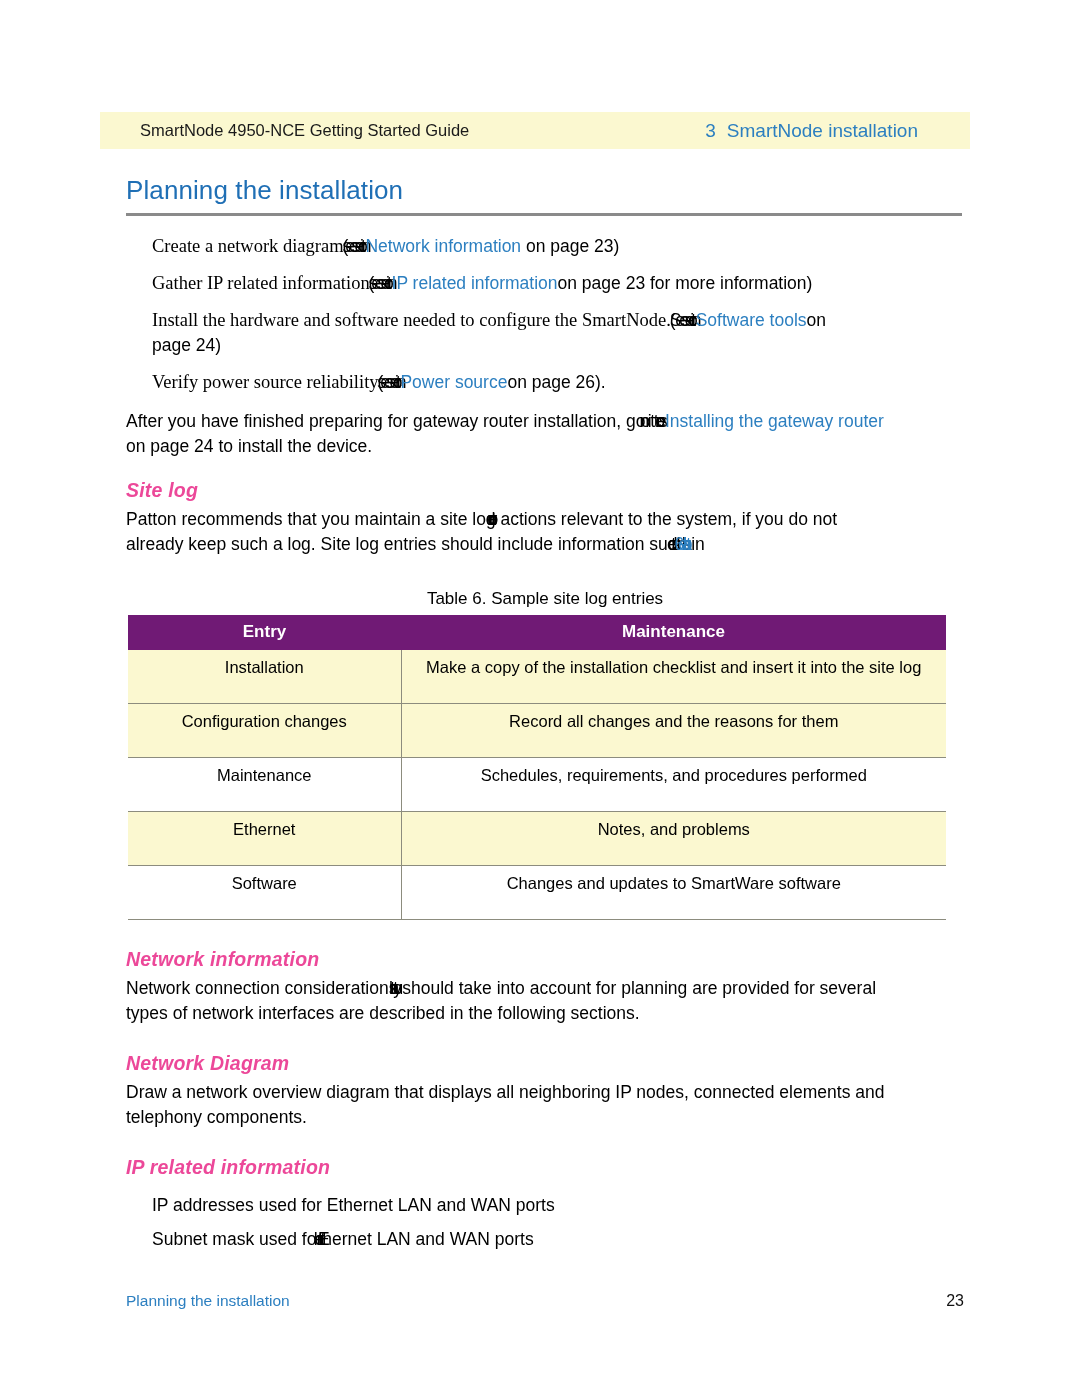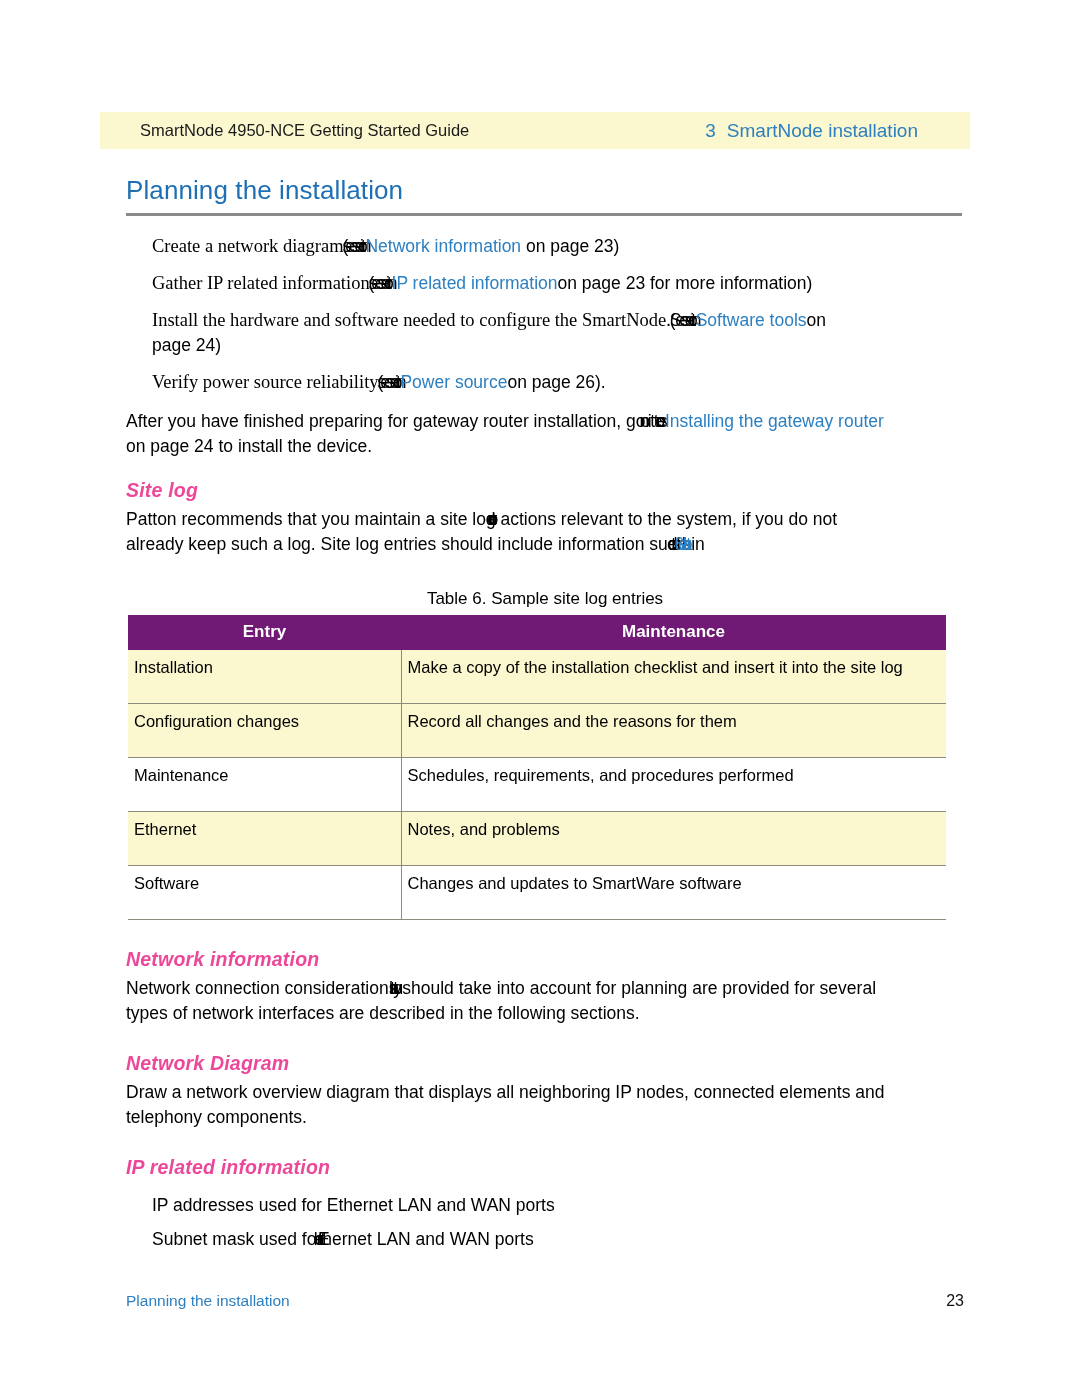--- a/index.html
+++ b/index.html
@@ -125,20 +125,21 @@
     background: #701a75;
     color: #ffffff;
     font-weight: bold;
     font-size: 17px;
     text-align: center;
     padding: 7px 4px 8px 4px;
     border: none;
   }
   table.sitelog td {
     font-size: 16.5px;
+    text-align: center;
     vertical-align: top;
     padding: 8px 6px 26px 6px;
     border-top: 1.5px solid #8c8c7e;
     border-right: 1.5px solid #8c8c7e;
   }
   table.sitelog td.lastcol { border-right: none; }
   table.sitelog tr.alt td { background: #fbf8d0; }
   table.sitelog tr.plain td { background: #ffffff; }
   table.sitelog tr.firstrow td { border-top: none; }
   table.sitelog tbody tr:last-child td { border-bottom: 1.5px solid #8c8c7e; }

